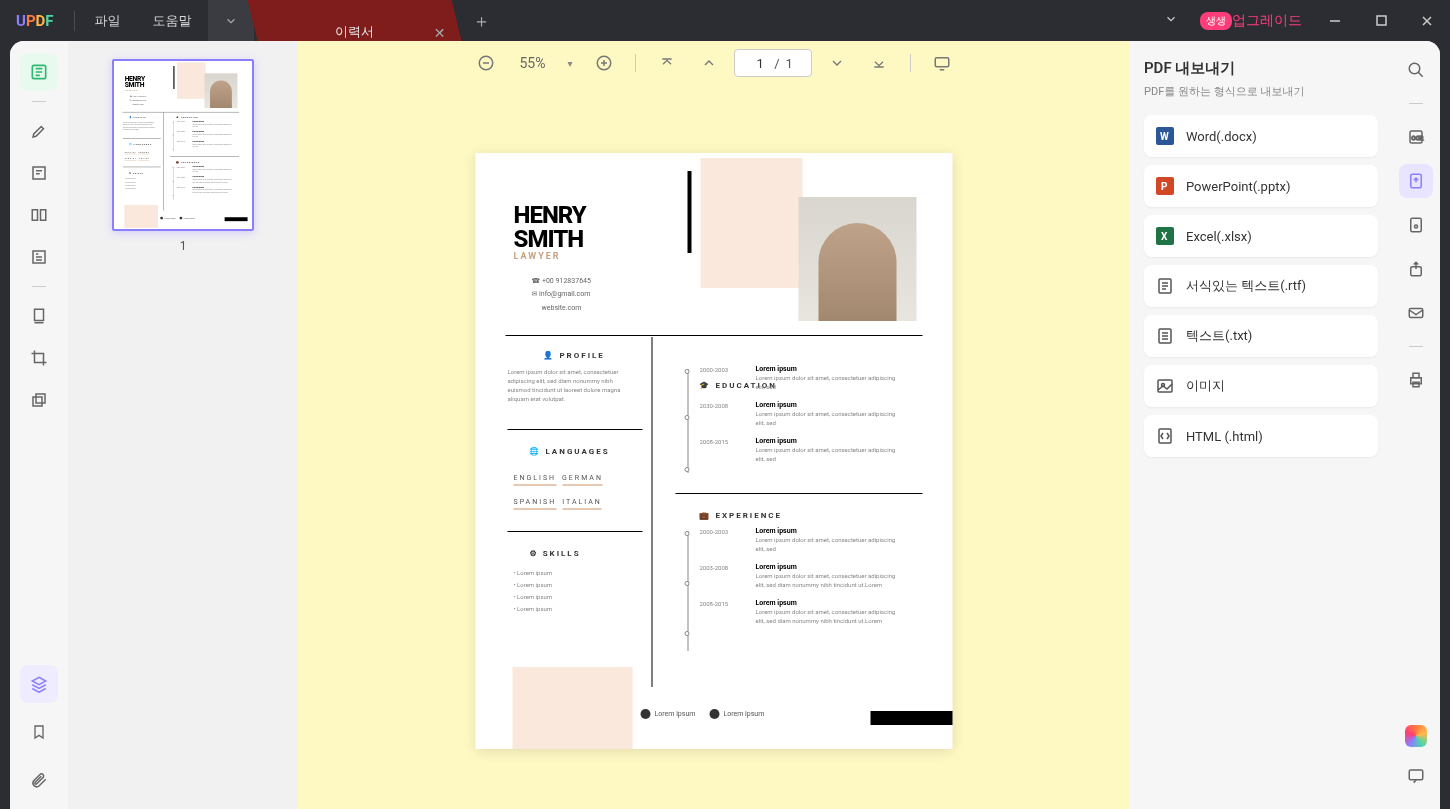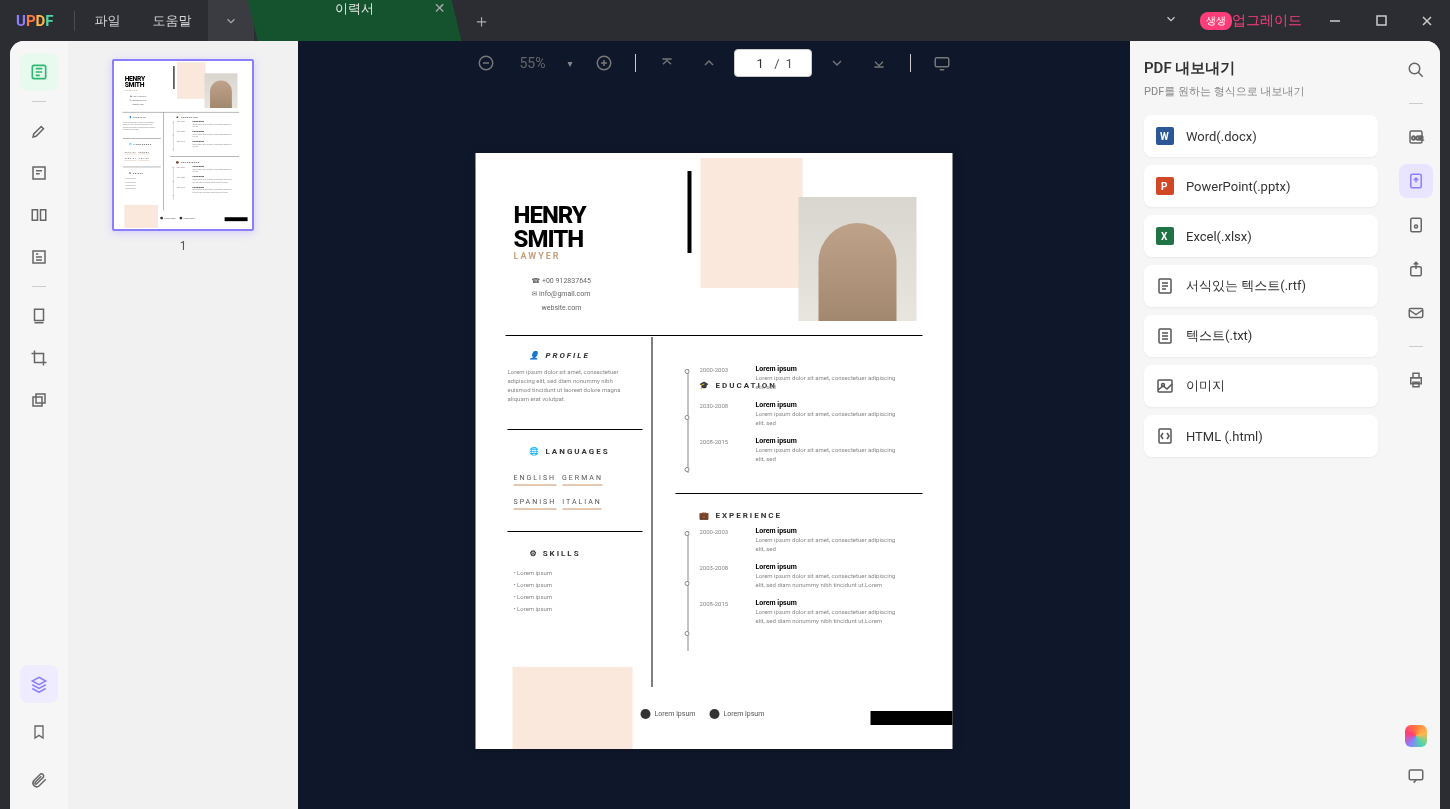--- a/index.html
+++ b/index.html
@@ -3,21 +3,21 @@
 <meta charset="utf-8">
 <style>
 * { margin: 0; padding: 0; box-sizing: border-box; font-family: -apple-system, "Segoe UI", Roboto, Arial, sans-serif; }
 html, body { width: 1450px; height: 809px; overflow: hidden; background: #2b2d33; }
 .titlebar { height: 41px; background: #2b2d33; display: flex; align-items: center; color: #e0e0e0; }
 .logo { padding: 0 16px; font-weight: 700; font-size: 15px; display: flex; align-items: center; }
 .logo span:nth-child(1){color:#8b7fff;} .logo span:nth-child(2){color:#ff7b3d;} .logo span:nth-child(3){color:#ffb84d;} .logo span:nth-child(4){color:#4dd8a8;}
 .tb-div { width: 1px; height: 20px; background: #4a4c52; margin: 0 4px; }
 .menuitem { padding: 0 16px; font-size: 13px; color: #d8d8d8; cursor: pointer; }
 .historytab { width: 46px; height: 41px; display:flex; align-items:center; justify-content:center; background:#3a3c42; cursor:pointer; }
-.tab { height: 41px; width: 214px; background: #14532d; display: flex; align-items: flex-start; padding: 0 12px; font-size: 13px; color: #e8e8e8; justify-content: center; position: relative; clip-path: polygon(0 0, calc(100% - 10px) 0, 100% 100%, 10px 100%); margin-left: -6px; }
+.tab { height: 41px; width: 214px; background: #7f1d1d; display: flex; align-items: flex-end; padding: 0 12px; font-size: 13px; color: #e8e8e8; justify-content: center; position: relative; clip-path: polygon(0 0, calc(100% - 10px) 0, 100% 100%, 10px 100%); margin-left: -6px; }
 .tabclose { position: absolute; right: 16px; font-size: 14px; color: #aaa; cursor: pointer; }
 .addtab { width: 40px; text-align:center; font-size: 18px; color:#aaa; cursor:pointer; }
 .spacer { flex: 1; }
 .chev { padding: 0 12px; cursor:pointer; }
 .upgrade { display:flex; align-items:center; padding:0 10px; cursor:pointer; }
 .badge { background:#ff3d7a; color:#fff; font-size:10px; padding:2px 6px; border-radius:8px; }
 .uptext { color:#ff3d7a; font-size:14px; font-weight:500; }
 .wbtn { width: 46px; height:41px; display:flex; align-items:center; justify-content:center; color:#ccc; font-size:13px; cursor:pointer; }
 
 .work { position:absolute; top:41px; left:10px; right:10px; bottom:0; background:#f6f6f7; border-radius:14px 14px 0 0; overflow:hidden; }
@@ -31,21 +31,21 @@
 .rightbar { position:absolute; right:0; top:0; bottom:0; width:48px; background:#f6f6f7; display:flex; flex-direction:column; align-items:center; padding-top:12px; gap:10px; }
 .rb-ico { width:34px; height:34px; display:flex; align-items:center; justify-content:center; border-radius:8px; cursor:pointer; color:#555; }
 .rb-ico.active { background:#e9e4ff; }
 .rb-bottom { position:absolute; bottom:16px; }
 .aicon { width:22px; height:22px; border-radius:6px; background:conic-gradient(#ff7b3d,#ffb84d,#4dd8a8,#8b7fff,#ff3d7a,#ff7b3d); }
 
 .thumbpanel { position:absolute; left:58px; top:0; bottom:0; width:230px; background:#f1f1f2; padding-top:18px; display:flex; flex-direction:column; align-items:center; }
 .thumb { width:142px; height:172px; background:#fff; border:2px solid #8b7fff; border-radius:2px; box-shadow:0 2px 8px rgba(139,127,255,.3); cursor:pointer; overflow:hidden; position:relative; }
 .thumbnum { margin-top:8px; font-size:12px; color:#555; }
 
-.viewer { position:absolute; left:288px; right:310px; top:0; bottom:0; background:#0f172a; overflow:hidden; }
+.viewer { position:absolute; left:288px; right:310px; top:0; bottom:0; background:#fef9c3; overflow:hidden; }
 .toolbar { position:absolute; top:0; left:0; right:0; height:44px; display:flex; align-items:center; justify-content:center; gap:8px; }
 .tbtn { width:34px; height:34px; display:flex; align-items:center; justify-content:center; border-radius:6px; cursor:pointer; color:#666; }
 .zoomlabel { font-size:14px; color:#666; padding:0 8px; }
 .zoomdrop { font-size:10px; color:#888; padding:0 6px; cursor:pointer; }
 .tsep { width:1px; height:18px; background:#ccc; margin:0 6px; }
 .pagebox { width:78px; height:28px; border:1px solid #ccc; border-radius:4px; background:#fff; display:flex; align-items:center; justify-content:center; font-size:13px; color:#555; }
 .pagebox input { width:28px; border:none; text-align:center; font-size:13px; color:#333; outline:none; }
 
 .page { position:absolute; top:112px; left:50%; transform:translateX(-50%); width:477px; height:596px; background:#fff; box-shadow:0 2px 12px rgba(0,0,0,.12); }
 
@@ -363,21 +363,21 @@
       <h1><span>HENRY</span><br><span>SMITH</span></h1>
       <h2>LAWYER</h2>
       <div class="contact">
         <div>☎ <span>+00 912837645</span></div>
         <div>✉ <span>info@gmail.com</span></div>
         <div style="margin-left:10px;"><span>website.com</span></div>
       </div>
       <div class="hline"></div>
       <div class="midv"></div>
 
-      <div class="sect" style="top:198px;left:54px;font-style:italic;">👤 <span>PROFILE</span></div>
+      <div class="sect" style="top:198px;left:68px;">👤 <span>PROFILE</span></div>
       <div class="body" style="position:absolute;top:214px;left:32px;width:128px;">Lorem ipsum dolor sit amet, consectetuer adipiscing elit, sed diam nonummy nibh euismod tincidunt ut laoreet dolore magna aliquam erat volutpat.</div>
       <div style="position:absolute;top:276px;left:32px;right:310px;height:1px;background:#000;"></div>
 
       <div class="sect" style="top:294px;left:54px;">🌐 <span>LANGUAGES</span></div>
       <div style="position:absolute;top:312px;left:38px;width:130px;">
         <span class="lang">ENGLISH</span><span class="lang">GERMAN</span><br>
         <span class="lang">SPANISH</span><span class="lang">ITALIAN</span>
       </div>
       <div style="position:absolute;top:378px;left:32px;right:310px;height:1px;background:#000;"></div>
 

